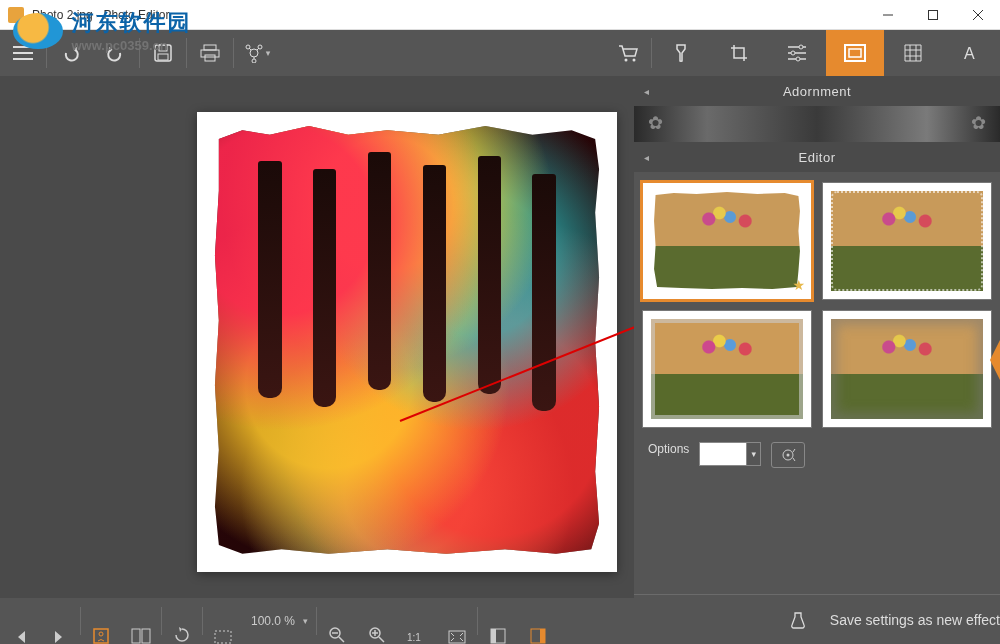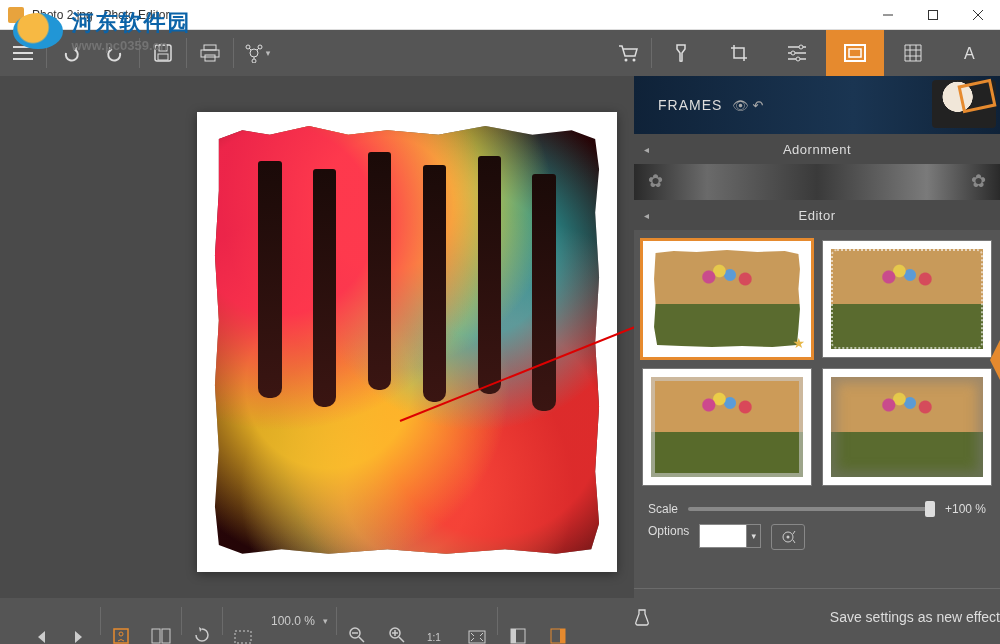--- a/index.html
+++ b/index.html
@@ -47,21 +47,21 @@
 .g1 { left: 12%; top: 8%; }
 .g2 { left: 26%; top: 10%; }
 .g3 { left: 40%; top: 6%; }
 .g4 { left: 54%; top: 9%; }
 .g5 { left: 68%; top: 7%; }
 .g6 { left: 82%; top: 11%; }
 
 .arrow { position: absolute; z-index: 5; left: 390px; top: 235px; width: 270px; height: 120px; pointer-events: none; }
 
 
-.bottombar { height: 46px; background: #555; display: flex; align-items: center; color: #ccc; font-size: 12px; padding-left: 20px; }
+.bottombar { height: 46px; background: #555; display: flex; align-items: center; color: #ccc; font-size: 12px; }
 .bb-item { width: 40px; height: 46px; display: flex; align-items: flex-end; justify-content: center; cursor: pointer; }
 .bb-item.active { color: #e68a2e; }
 .bb-sep { width: 1px; height: 28px; background: #6b6b6b; }
 .zoom-text { padding: 0 8px; }
 
 
 .rightpanel { width: 366px; background: #555; display: flex; flex-direction: column; color: #ddd; font-size: 13px; position: relative; }
 .frames-header { height: 58px; background: linear-gradient(90deg, #0f2238 0%, #1a3552 60%, #0f2238 100%); display: flex; align-items: center; padding-left: 24px; position: relative; }
 .frames-header .txt { font-size: 14px; letter-spacing: 1px; }
 .frames-header .hicons { margin-left: 10px; color: #aaa; font-size: 13px; }
@@ -92,21 +92,21 @@
 .thumb .star { position: absolute; right: 6px; bottom: 6px; color: #e6b84b; font-size: 14px; }
 
 .scale-row { display: flex; align-items: center; padding: 6px 14px 4px; gap: 10px; font-size: 12px; }
 .scale-row input[type=range] { flex: 1; height: 4px; background: #888; -webkit-appearance: none; border-radius: 2px; }
 .scale-row input[type=range]::-webkit-slider-thumb { -webkit-appearance: none; width: 10px; height: 16px; background: #ddd; border-radius: 2px; }
 .options-row { display: flex; align-items: flex-start; padding: 4px 14px 10px; gap: 10px; font-size: 12px; }
 .swatch { width: 48px; height: 24px; background: #fff; border: 1px solid #888; }
 .opt-dd { width: 14px; height: 24px; border: 1px solid #888; border-left: none; display: flex; align-items: center; justify-content: center; font-size: 9px; }
 .rand-btn { width: 34px; height: 26px; border: 1px solid #888; display: flex; align-items: center; justify-content: center; border-radius: 3px; }
 
-.save-effect { height: 56px; border-top: 1px solid #6b6b6b; display: flex; align-items: center; justify-content: space-between; gap: 24px; cursor: pointer; font-size: 14px; }
+.save-effect { height: 50px; border-top: 1px solid #6b6b6b; display: flex; align-items: center; justify-content: flex-end; gap: 24px; cursor: pointer; font-size: 14px; }
 
 .side-handle { position: absolute; right: 0; top: 50%; transform: translateY(-50%); width: 10px; height: 40px; background: #e68a2e; clip-path: polygon(100% 0, 100% 100%, 0 50%); cursor: pointer; }
 
 svg { display: block; }
 </style>
 </head>
 <body>
 
 <div class="watermark">
   <span class="logo"></span>
@@ -339,28 +339,20 @@
       <div class="bb-item active">
           <svg width="16" height="16">
             <rect x="1" y="1" width="14" height="14" fill="none" stroke="#e68a2e"></rect>
             <rect x="10" y="1" width="5" height="14" fill="#e68a2e"></rect>
           </svg>
         </div>
     </div>
   </div>
 
   <div class="rightpanel">
-    <div class="frames-header">
-      <span class="txt">FRAMES</span>
-      <span class="hicons">
-        <span>👁</span>
-        <span>↶</span>
-      </span>
-      <div class="portrait"></div>
-    </div>
 
     <div class="section-head">
       <span class="caret">◂</span>
       <span>Adornment</span>
     </div>
     <div class="adorn-strip"></div>
 
     <div class="section-head">
       <span class="caret">◂</span>
       <span>Editor</span>
@@ -375,25 +367,20 @@
         <div class="img frame-bubble"></div>
       </div>
       <div class="thumb">
         <div class="img frame-rough"></div>
       </div>
       <div class="thumb">
         <div class="img frame-soft"></div>
       </div>
     </div>
 
-    <div class="scale-row">
-      <span>Scale</span>
-      <input type="range" min="0" max="100" value="100" style="">
-      <span>+100 %</span>
-    </div>
 
     <div class="options-row">
       <span>Options</span>
       <div style="display:flex">
         <div class="swatch"></div>
         <div class="opt-dd">▾</div>
       </div>
       <div class="rand-btn">
         <svg width="18" height="16">
             <circle cx="9" cy="8" r="5" fill="none" stroke="#ccc"></circle>

